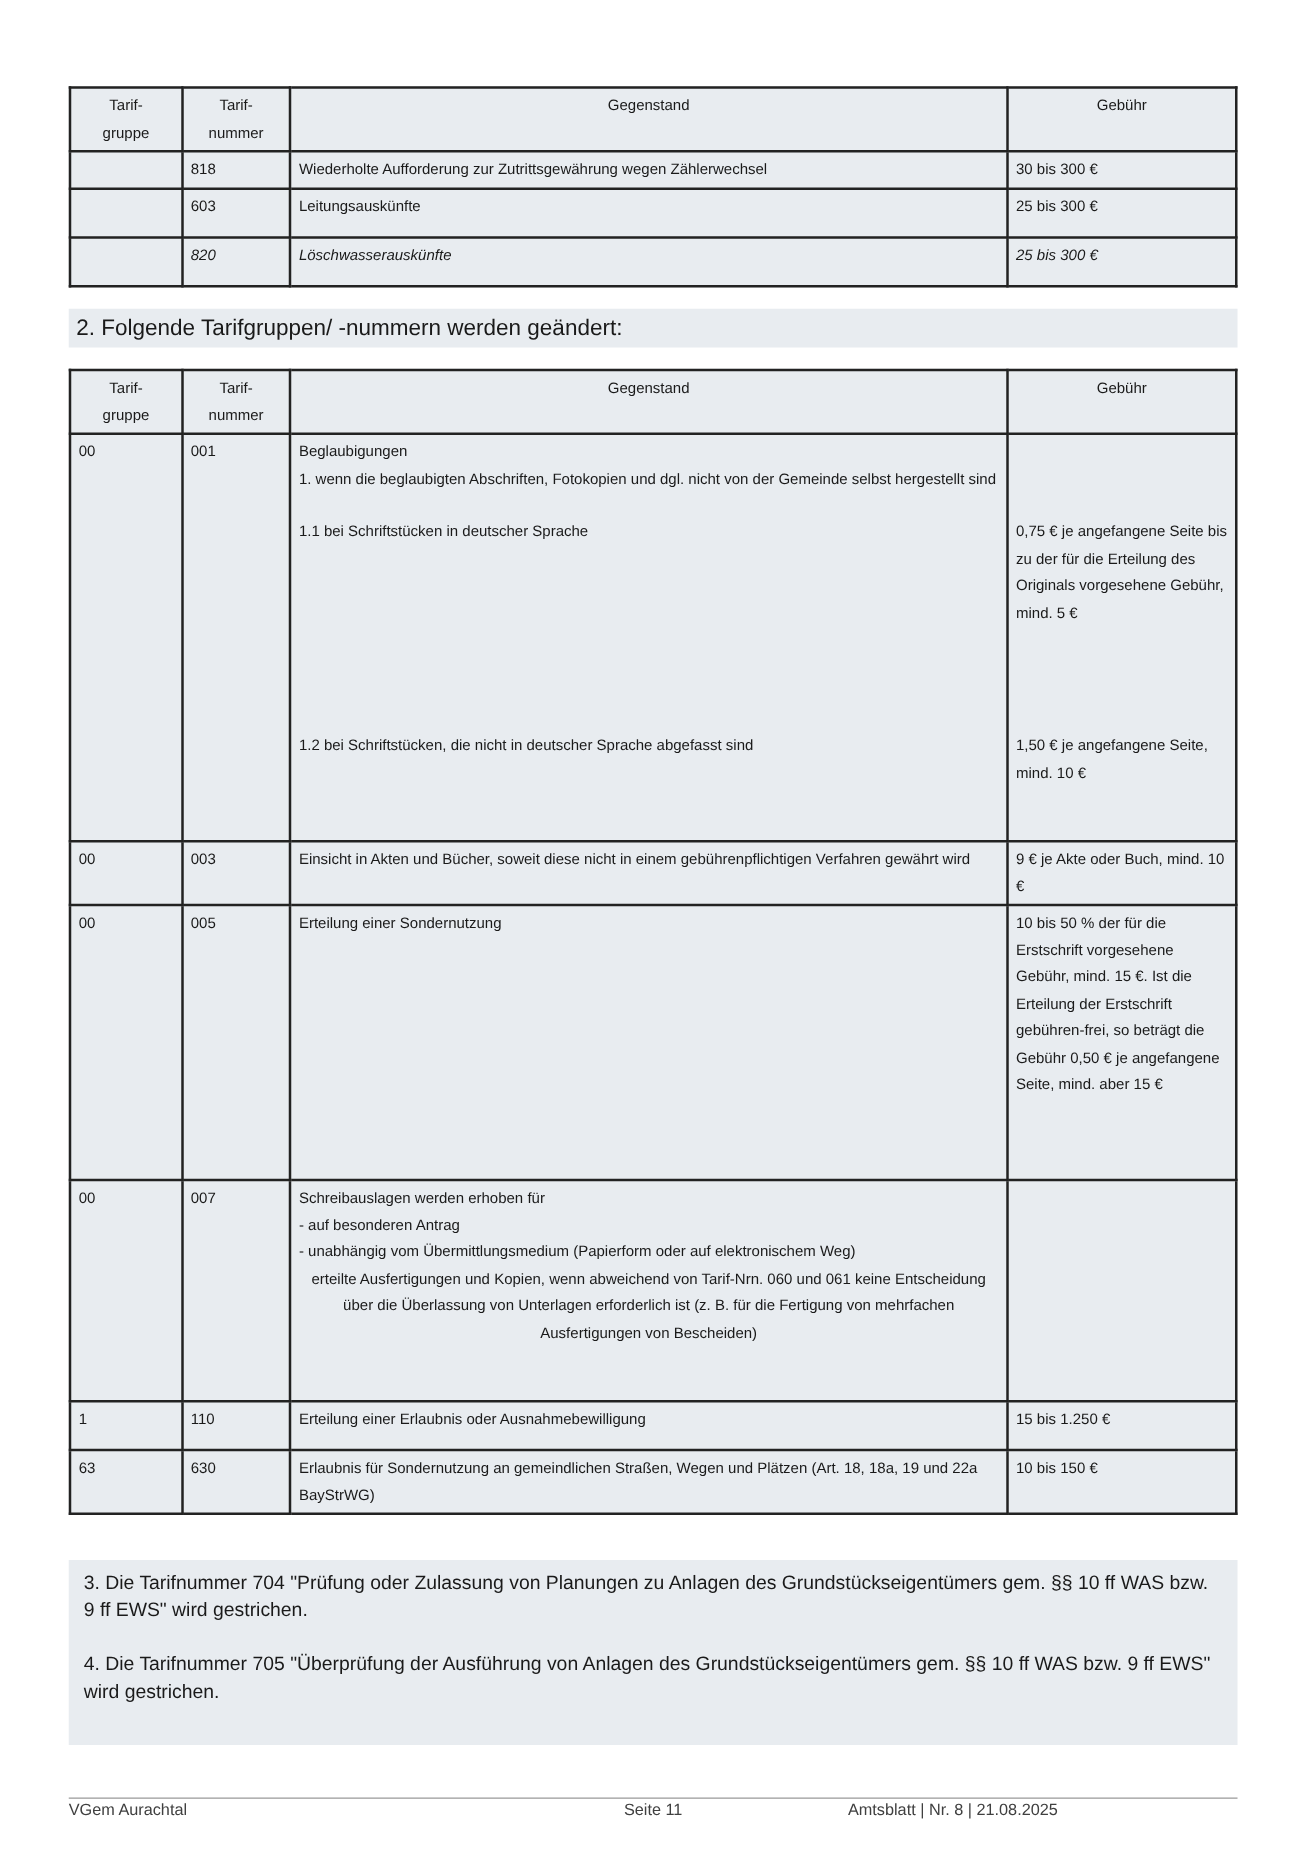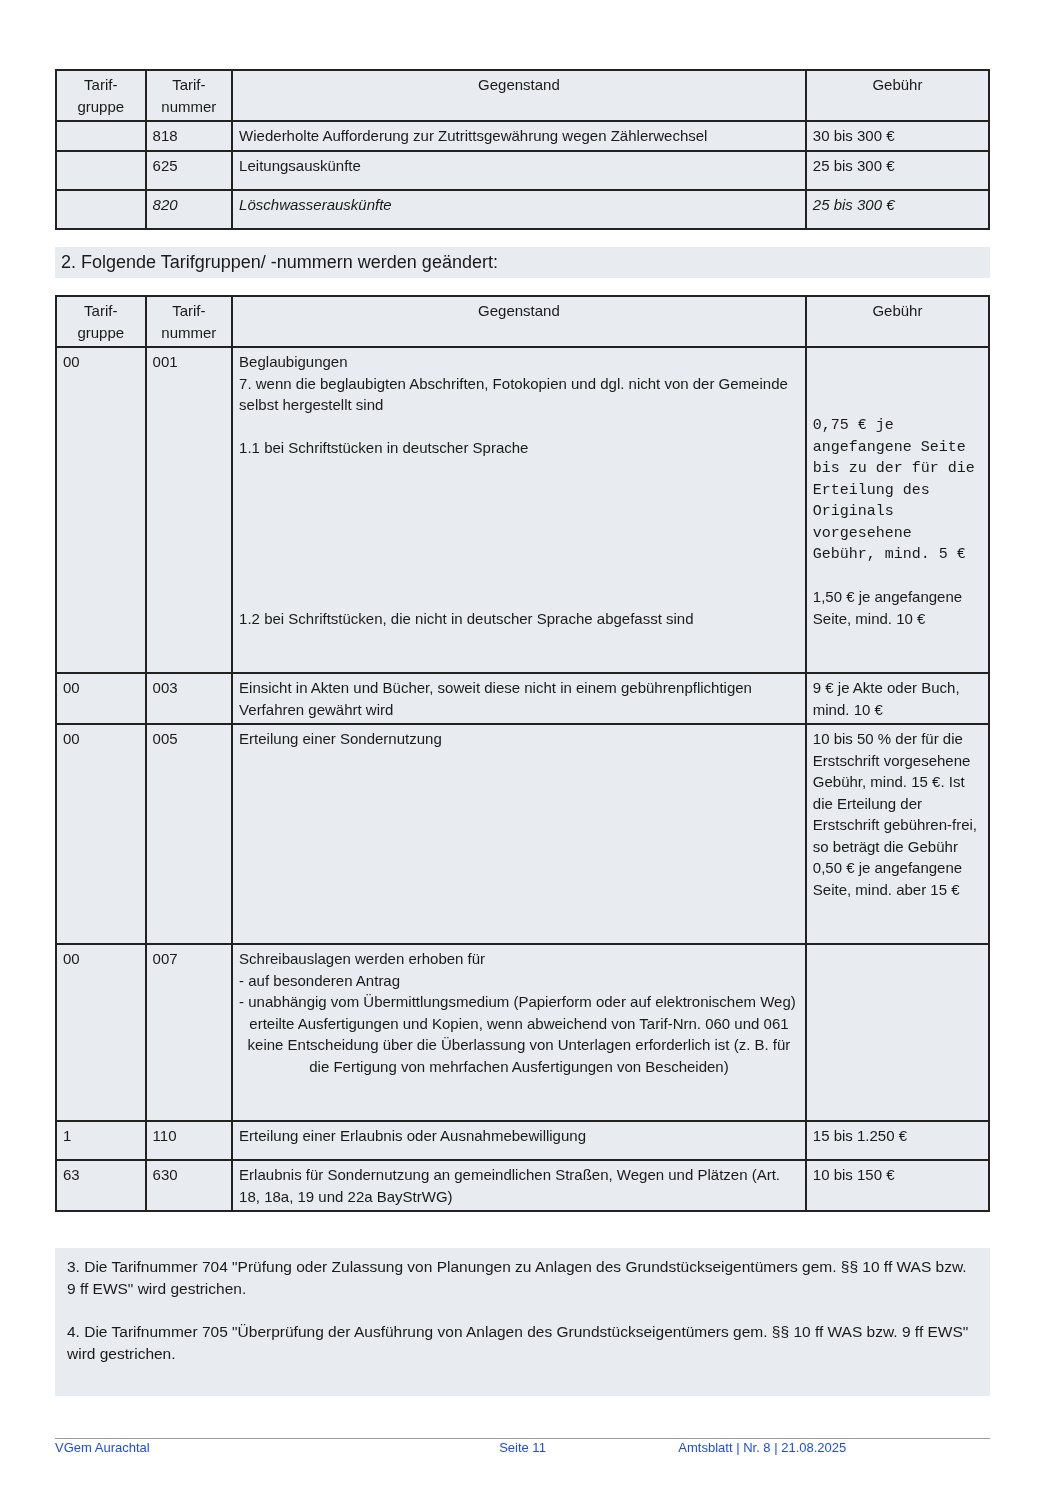--- a/index.html
+++ b/index.html
@@ -14,21 +14,21 @@
       font-family: "Liberation Sans", "DejaVu Sans", sans-serif;
       color: #1a1a1a;
       overflow: hidden;
     }
     .tbl {
       position: absolute;
       left: 55px;
       width: 935px;
       border-collapse: collapse;
       background: #e8ecf0;
-      font-size: 15px;
+      font-size: 12px;
       line-height: 21.5px;
       table-layout: fixed;
     }
     .tbl td, .tbl th {
       border: 2px solid #222;
       vertical-align: top;
       padding: 3px 6px 3px 6px;
       font-weight: normal;
       text-align: left;
     }
@@ -81,21 +81,21 @@
     }
     .footer {
       position: absolute;
       left: 55px;
       top: 1440px;
       width: 935px;
       font-size: 13px;
       line-height: 16px;
       display: flex;
       justify-content: space-between;
-      color: #1d4ed8;
+      color: #404040;
     }
     .footer span { flex: 1; }
     .footer .center { text-align: center; }
     .footer .right { text-align: left; }
   </style>
 </head>
 <body>
 
 <table class="tbl" style="top:69px;">
   <colgroup>
@@ -118,21 +118,21 @@
     <th>Gebühr</th>
   </tr>
   <tr style="height:30px;">
     <td></td>
     <td>818</td>
     <td style="white-space:nowrap;">Wiederholte Aufforderung zur Zutrittsgewährung wegen Zählerwechsel</td>
     <td>30 bis 300 €</td>
   </tr>
   <tr style="height:39px;">
     <td></td>
-    <td>625</td>
+    <td>603</td>
     <td>Leitungsauskünfte</td>
     <td>25 bis 300 €</td>
   </tr>
   <tr style="height:39px;font-style:italic;">
     <td></td>
     <td>820</td>
     <td>Löschwasserauskünfte</td>
     <td>25 bis 300 €</td>
   </tr>
 </tbody>
@@ -159,29 +159,29 @@
     </th>
     <th>Gegenstand</th>
     <th>Gebühr</th>
   </tr>
 
   <tr style="height:326px;">
     <td>00</td>
     <td>001</td>
     <td>
       <span class="block">Beglaubigungen</span>
-      <span class="block">7. wenn die beglaubigten Abschriften, Fotokopien und dgl. nicht von der Gemeinde selbst hergestellt sind</span>
+      <span class="block">1. wenn die beglaubigten Abschriften, Fotokopien und dgl. nicht von der Gemeinde selbst hergestellt sind</span>
       <span class="gap"></span>
       <span class="block" style="height:150px;">1.1 bei Schriftstücken in deutscher Sprache</span>
       <span class="gap"></span>
       <span class="block">1.2 bei Schriftstücken, die nicht in deutscher Sprache abgefasst sind</span>
     </td>
     <td>
       <span class="block" style="height:64px;"></span>
-      <span class="block" style="height:150px;font-family:Liberation Mono, monospace;">0,75 € je angefangene Seite bis zu der für die Erteilung des Originals vorgesehene Gebühr, mind. 5 €</span>
+      <span class="block" style="height:150px;">0,75 € je angefangene Seite bis zu der für die Erteilung des Originals vorgesehene Gebühr, mind. 5 €</span>
       <span class="gap"></span>
       <span class="block">1,50 € je angefangene Seite, mind. 10 €</span>
     </td>
   </tr>
 
   <tr style="height:48px;">
     <td>00</td>
     <td>003</td>
     <td class="justify">Einsicht in Akten und Bücher, soweit diese nicht in einem gebührenpflichtigen Verfahren gewährt wird</td>
     <td>9 € je Akte oder Buch, mind. 10 €</td>

